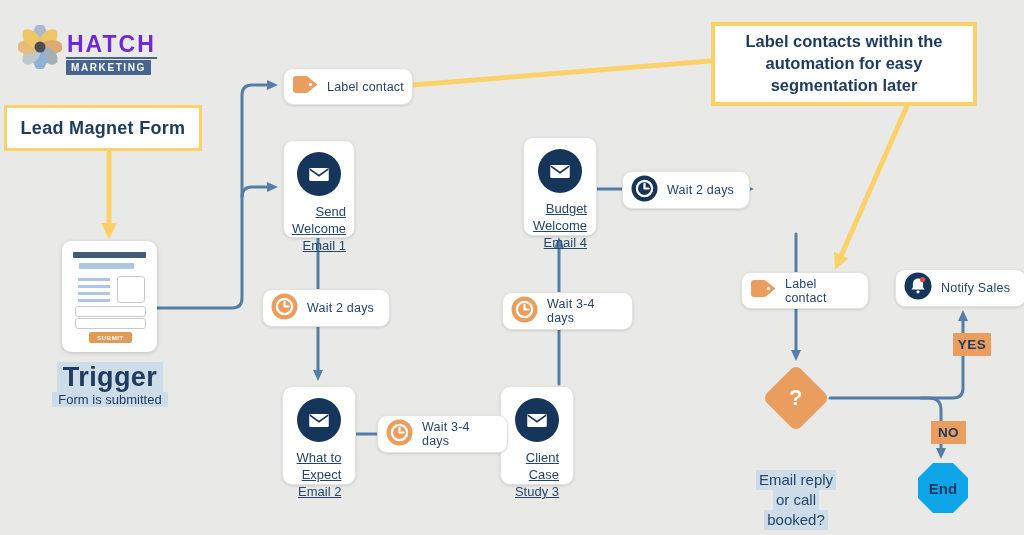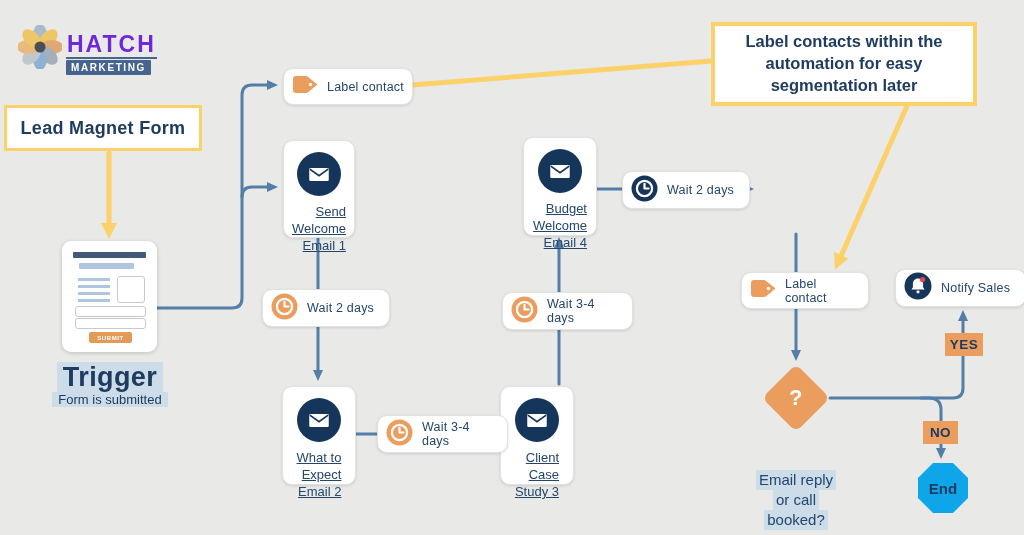--- a/index.html
+++ b/index.html
@@ -51,21 +51,21 @@
 
   
   .diamond{
     width:48px;height:48px;background:#eb9d5d;border-radius:7px;
     transform:rotate(45deg);z-index:2;
     display:flex;align-items:center;justify-content:center;
   }
   .diamond .q{transform:rotate(-45deg);color:#ffffff;font-size:22px;font-weight:bold;}
   .badge{
     background:#eb9d5d;color:#1f3c60;font-weight:bold;font-size:13.5px;
-    display:flex;align-items:center;justify-content:center;z-index:3;letter-spacing:.5px;
+    display:flex;align-items:center;justify-content:center;z-index:3;letter-spacing:.5px;margin-left:8px;
   }
   .octagon{
     background:#0ea5e9;color:#1f3c60;font-weight:bold;font-size:15px;
     display:flex;align-items:center;justify-content:center;z-index:2;
     clip-path:polygon(30% 0%,70% 0%,100% 30%,100% 70%,70% 100%,30% 100%,0% 70%,0% 30%);
   }
   .question{font-size:15px;line-height:20px;color:#24466b;text-align:center;z-index:2;margin-top:40px;}
   .question span{background:#ccdce9;padding:0 3px;display:inline-block;}
 
   

